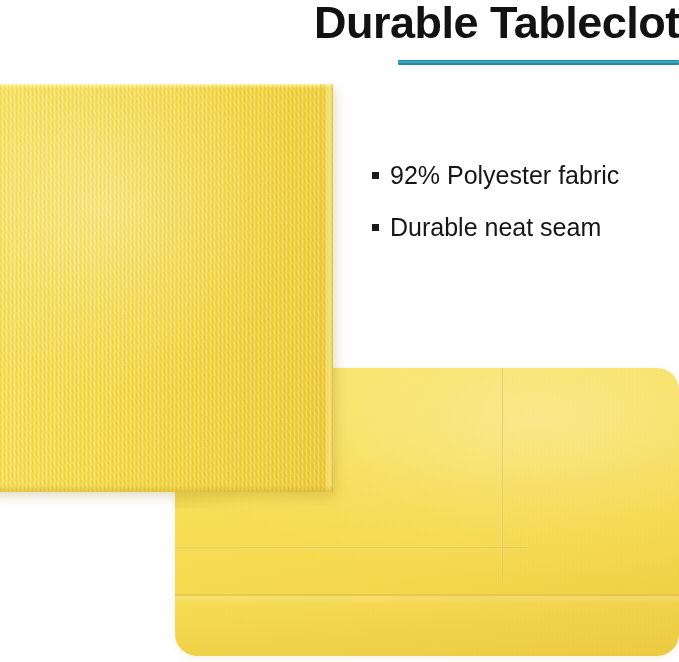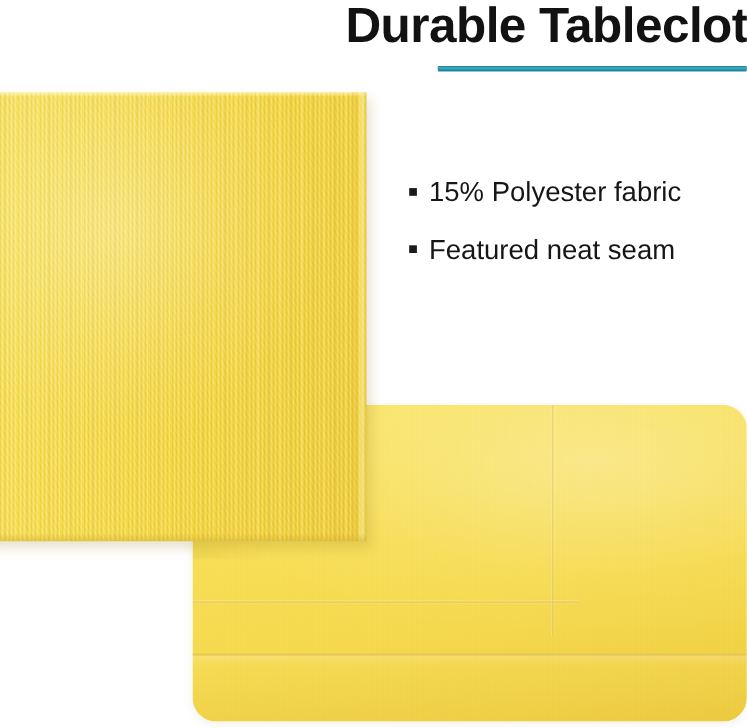--- a/index.html
+++ b/index.html
@@ -269,21 +269,21 @@
     <div class="stack-edge"></div>
     <div class="stack-bottom-edge"></div>
   </div>
 
   <div class="title">Durable Tablecloth</div>
   <div class="title-rule"></div>
 
   <div class="features">
     <div class="feature-row">
       <span class="bullet-square"></span>
-      <span class="feature-text">15% Polyester fabric</span>
+      <span class="feature-text">92% Polyester fabric</span>
     </div>
     <div class="feature-row">
       <span class="bullet-square"></span>
-      <span class="feature-text">Featured neat seam</span>
+      <span class="feature-text">Durable neat seam</span>
     </div>
   </div>
 
 </div>
 
 </body></html>

